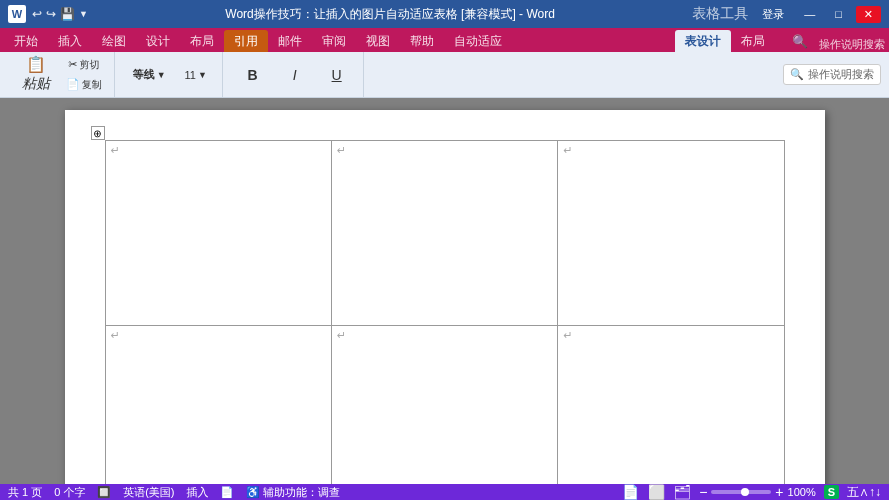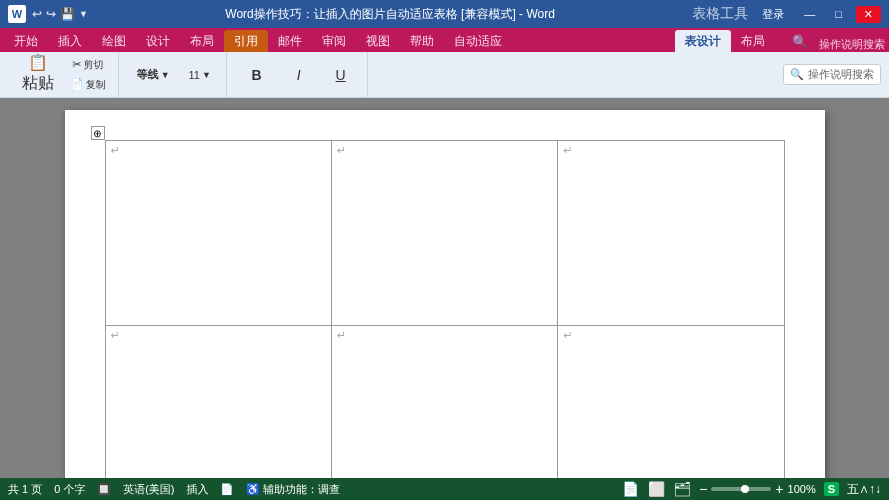--- a/index.html
+++ b/index.html
@@ -127,22 +127,23 @@
       border-radius: 3px;
       font-size: 11px;
       color: #333;
       min-width: 36px;
     }
     .ribbon-btn-icon {
       font-size: 16px;
       line-height: 1;
     }
     .ribbon-btn-label {
-      font-size: 16px;
+      font-size: 14px;
       white-space: nowrap;
+      font-style: italic;
     }
     .search-box {
       display: flex;
       align-items: center;
       background: white;
       border: 1px solid #ccc;
       border-radius: 3px;
       padding: 2px 6px;
       gap: 4px;
       font-size: 11px;
@@ -238,22 +239,22 @@
         3px 3px 0 #1a3f8f,
         0 4px 0 #1a3f8f,
         4px 8px 12px rgba(0,0,0,0.4);
       -webkit-text-stroke: 2px #1a5fc8;
       display: block;
       white-space: nowrap;
     }
 
     
     .status-bar {
-      height: 22px;
-      background: #14532d;
+      height: 16px;
+      background: #6d28d9;
       display: flex;
       align-items: center;
       padding: 0 8px;
       font-size: 11px;
       color: white;
       gap: 12px;
       flex-shrink: 0;
     }
     .status-bar-right {
       margin-left: auto;

